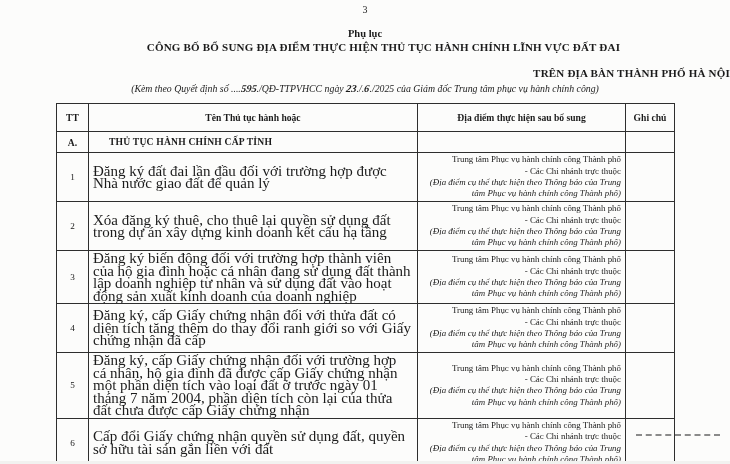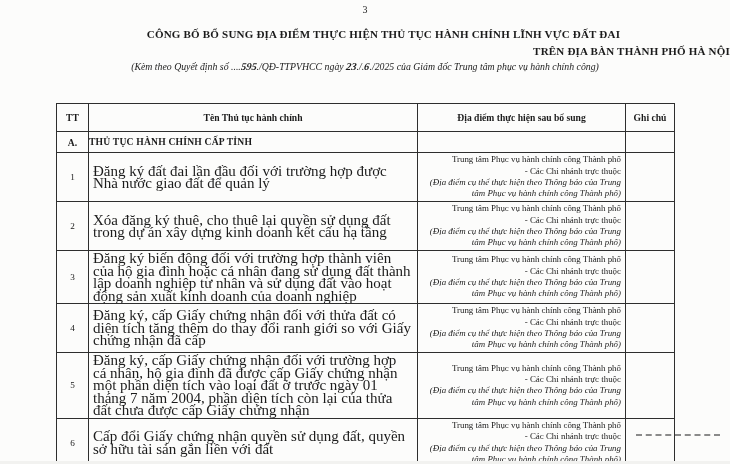--- a/index.html
+++ b/index.html
@@ -26,21 +26,21 @@
   }
   .appendix{
     font-weight:bold;
     font-size:10.5px;
     margin-bottom:2px;
   }
   .title1{
     font-weight:bold;
     font-size:11px;
     letter-spacing:.2px;
-    margin-bottom:5px;
+    margin-bottom:14px;
     padding-left:37px;
   }
   .title2{
     font-weight:bold;
     font-size:11px;
     letter-spacing:.2px;
     margin-bottom:4px;
     text-align:right;
   }
   .issuance{
@@ -75,21 +75,21 @@
     height:25px;
     border-bottom:1.5px solid #2e2e2e;
   }
   table.doc{border:1.5px solid #2e2e2e;}
   tr.section-row td{
     height:18px;
     font-size:9.6px;
     border-bottom:1.5px solid #2e2e2e;
   }
   tr.section-row td.tt{text-align:center;font-weight:bold;}
-  tr.section-row td.name{font-weight:bold;padding-left:0;letter-spacing:.2px;}
+  tr.section-row td.name{font-weight:bold;padding-left:20px;letter-spacing:.2px;}
   tr.data-row td{height:46px;}
   td.tt{
     text-align:center;
     font-size:9.2px;
   }
   td.name{
     font-size:15px;
     line-height:12.5px;
     padding-left:6px;
     padding-right:8px;
@@ -119,36 +119,37 @@
     background:#f2f2f0;
   }
 </style>
 </head>
 <body>
 
 <div class="page">
 
   <div class="header">
     <div class="page-num">3</div>
+    <div class="appendix">Phụ lục</div>
     <div class="title1">CÔNG BỐ BỔ SUNG ĐỊA ĐIỂM THỰC HIỆN THỦ TỤC HÀNH CHÍNH LĨNH VỰC ĐẤT ĐAI</div>
     <div class="title2">TRÊN ĐỊA BÀN THÀNH PHỐ HÀ NỘI</div>
     <div class="issuance"><span class="italic">(Kèm theo Quyết định số ....</span><span class="hand">595</span><span class="italic">./QĐ-TTPVHCC  ngày </span><span class="hand">23</span><span class="italic">./.</span><span class="hand">6</span><span class="italic">./2025 của Giám đốc Trung tâm phục vụ hành chính công)</span></div>
   </div>
 
   <table class="doc">
     <colgroup>
       <col style="width:32px">
       <col style="width:329px">
       <col style="width:208px">
       <col style="width:49px">
     </colgroup>
     <thead>
       <tr>
         <th>TT</th>
-        <th>Tên Thủ tục hành chính</th>
+        <th>Tên Thủ tục hành hoặc</th>
         <th>Địa điểm thực hiện sau bổ sung</th>
         <th>Ghi chú</th>
       </tr>
     </thead>
     <tbody>
       <tr class="section-row">
         <td class="tt">A.</td>
         <td class="name">THỦ TỤC HÀNH CHÍNH CẤP TỈNH</td>
         <td></td>
         <td></td>

